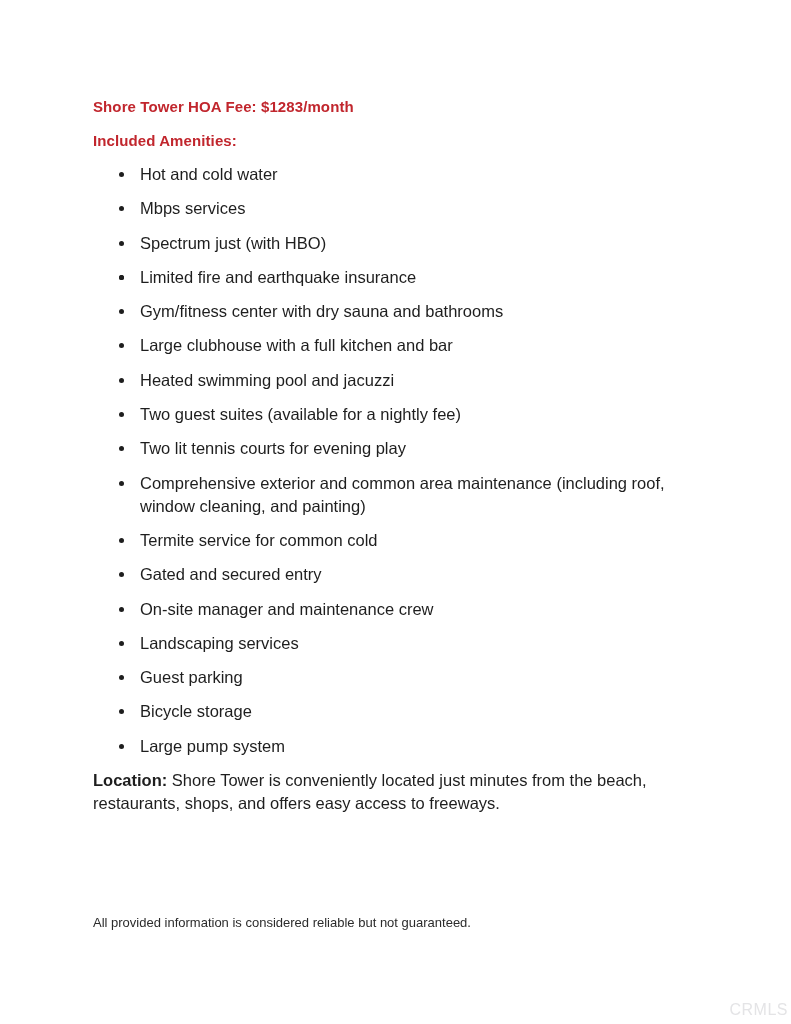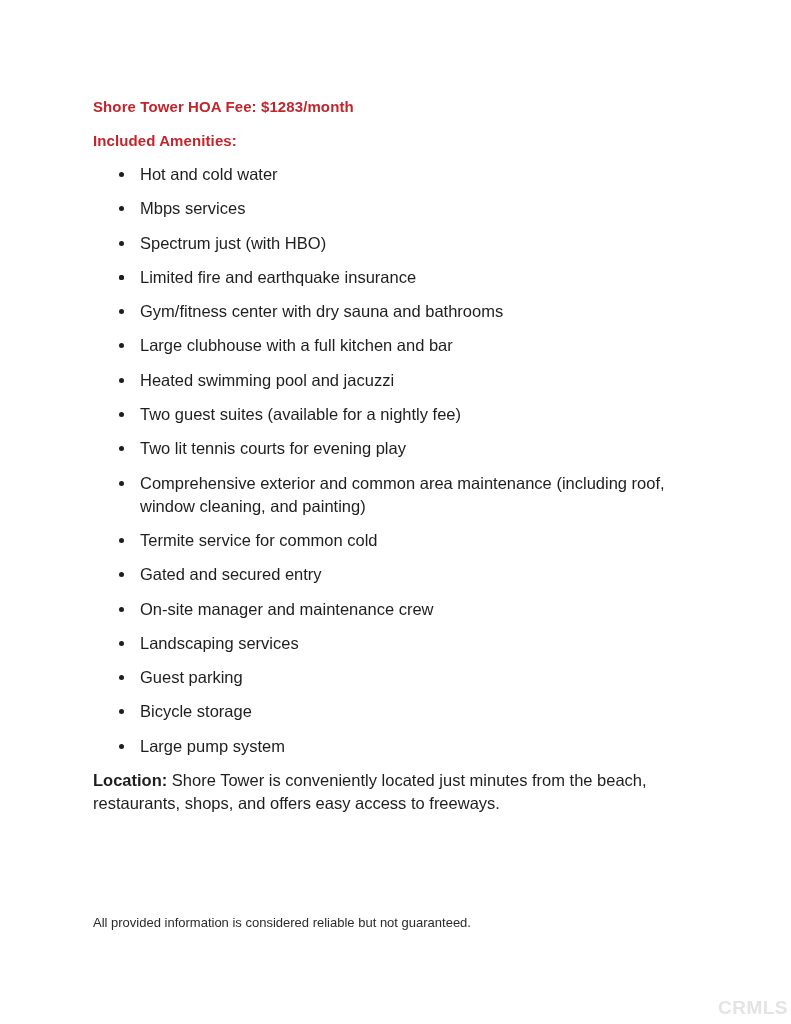--- a/index.html
+++ b/index.html
@@ -60,22 +60,22 @@
     position: absolute;
     left: 93px; top: 916px;
     font-size: 13px;
     line-height: 14px;
     color: #2b2b2b;
     text-align: center;
   }
   .watermark {
     position: absolute;
     right: 3px; bottom: 5px;
-    font-size: 19px;
-    font-weight: 700;
+    font-size: 16px;
+    font-weight: 400;
     color: #e4e4e6;
     letter-spacing: 0.5px;
   }
 </style>
 </head>
 <body>
 
 <div class="page">
   <div class="content">
 

